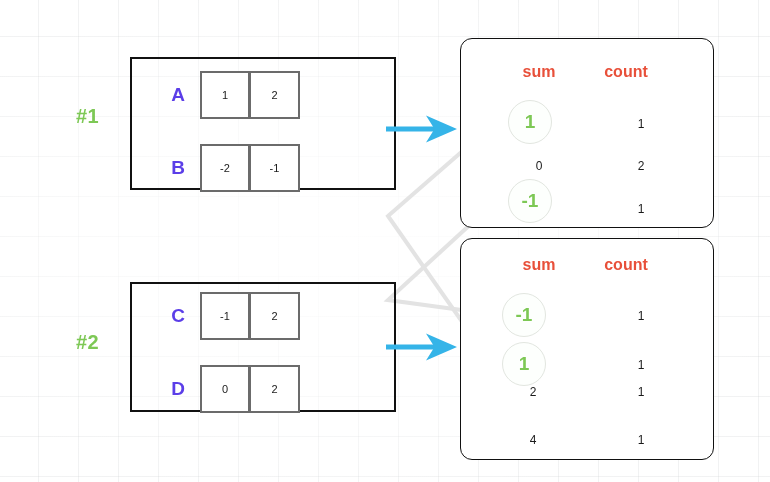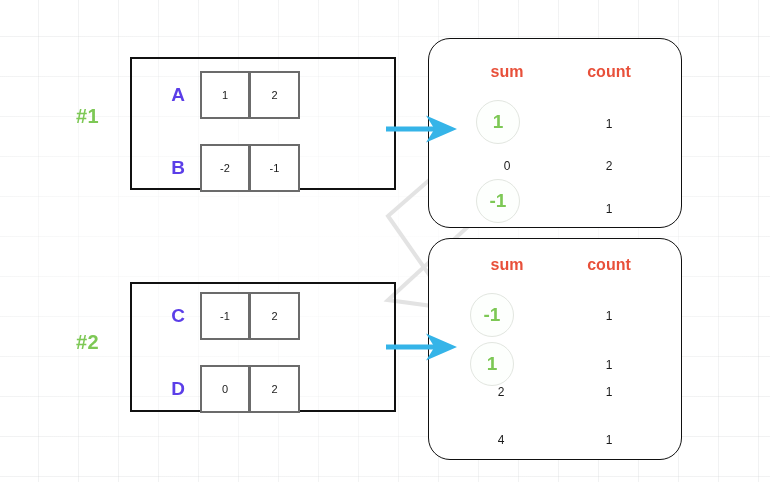--- a/index.html
+++ b/index.html
@@ -77,38 +77,39 @@
 
   #b1r1{left:24px;top:12px;}
   #b1r2{left:24px;top:85px;}
   #b2r1{left:24px;top:8px;}
   #b2r2{left:24px;top:81px;}
 
   
   .panel{
     position:absolute;
     border:1.6px solid #111111;
-    border-radius:22px;
+    border-radius:12px;
     background:#ffffff;
     z-index:3;
     box-sizing:border-box;
+    margin-left:32px;
   }
   #panel-top{left:428px;top:38px;width:254px;height:190px;}
   #panel-bottom{left:428px;top:238px;width:254px;height:222px;}
 
   .hdr{
     position:absolute;
     color:#e8503a;
     font-size:16px;
     font-weight:bold;
     text-align:center;
     width:80px;
   }
   .hdr-sum{left:38px;}
-  .hdr-count{left:140px;}
+  .hdr-count{left:125px;}
   #panel-top .hdr{top:24px;}
   #panel-bottom .hdr{top:17px;}
 
   .valcell{
     position:absolute;
     width:80px;
     text-align:center;
     font-size:12px;
     color:#1a1a1a;
   }

